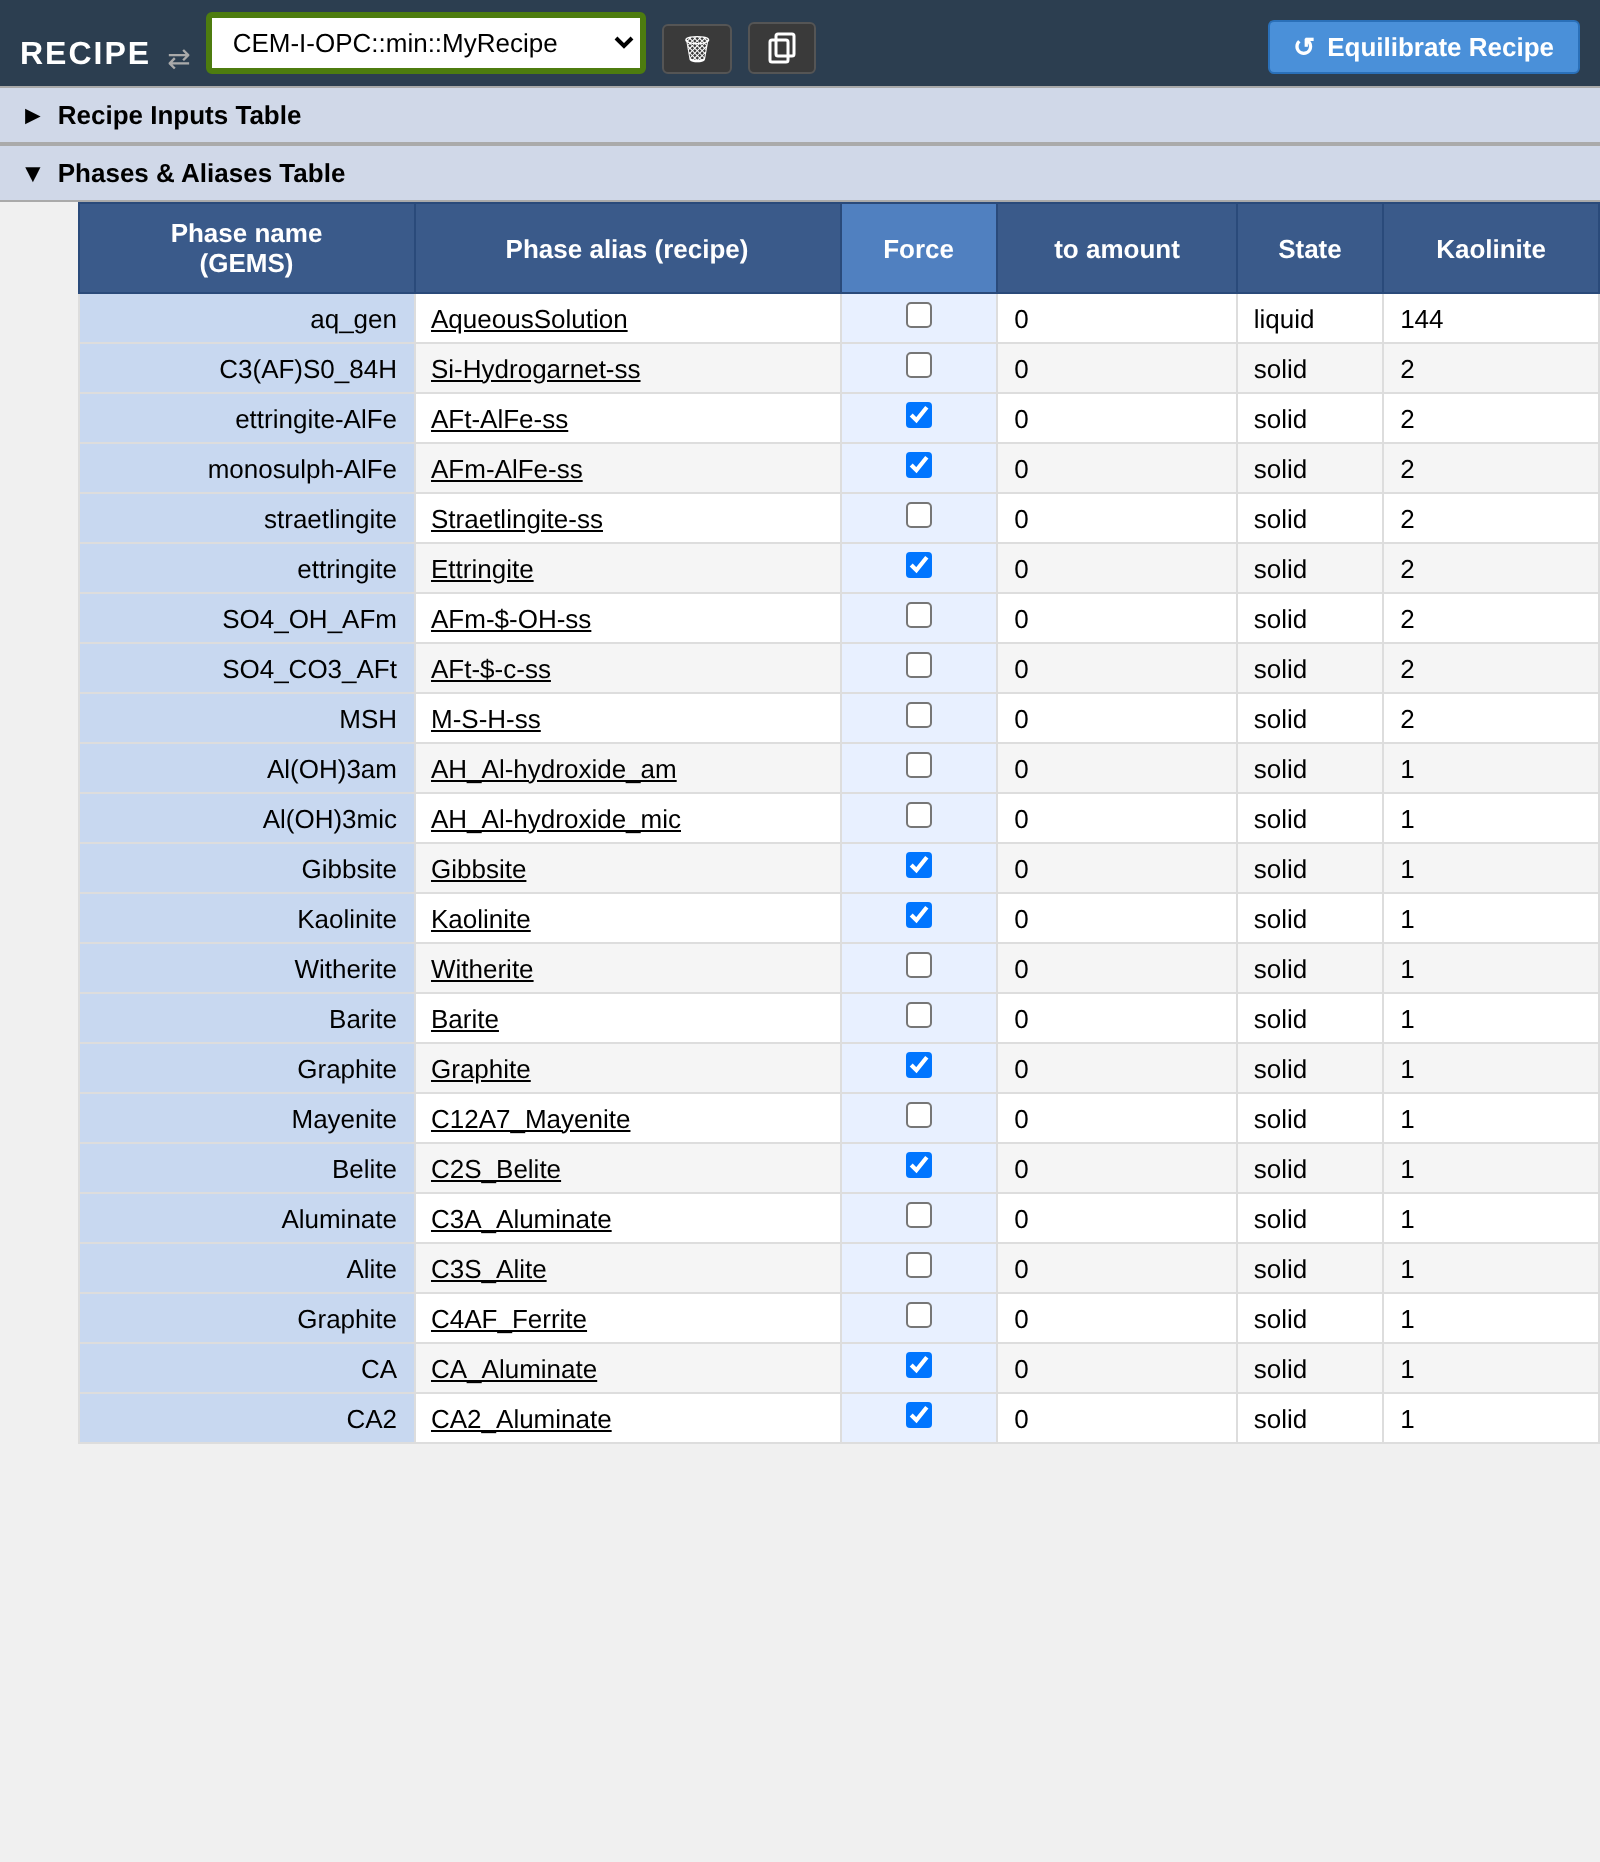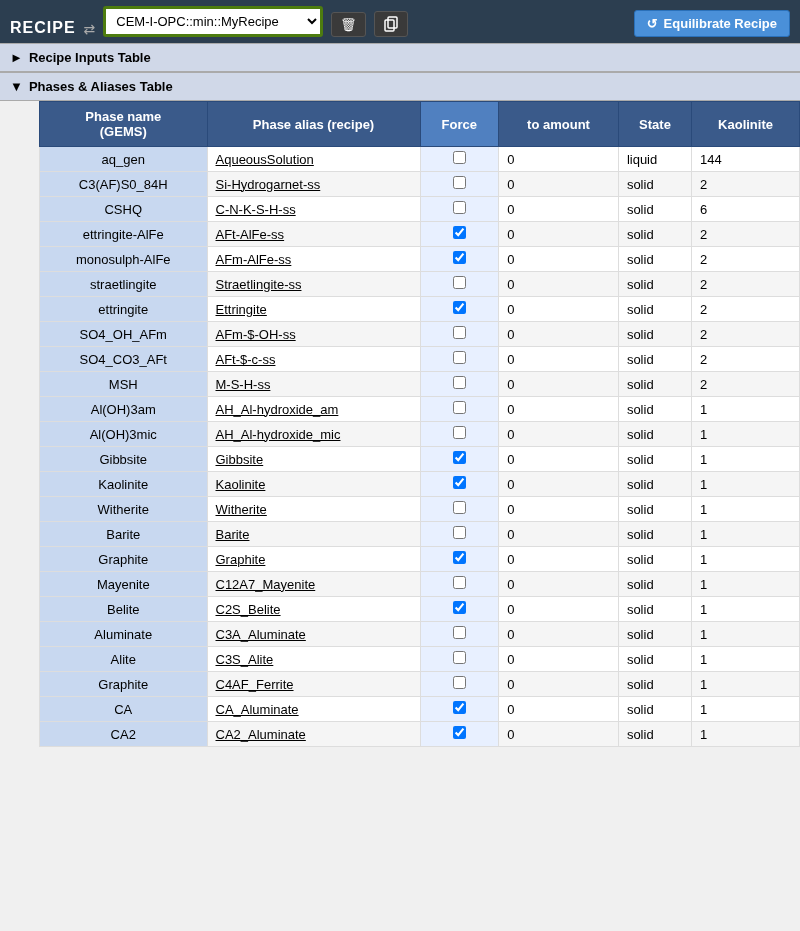--- a/index.html
+++ b/index.html
@@ -105,21 +105,21 @@
     }
     tbody td {
       padding: 4px 8px;
       border: 1px solid #ddd;
       font-size: 13px;
     }
     tbody td.phase-name {
       background: #c8d8f0;
       font-weight: normal;
       color: #000;
-      text-align: center;
+      text-align: right;
     }
     tbody td.phase-alias {
       text-align: left;
       text-decoration: underline;
     }
     tbody td.force-col {
       text-align: center;
       background: #e8f0ff;
     }
     tbody td.to-amount {
@@ -191,28 +191,20 @@
           </tr>
           <tr>
             <td class="phase-name">C3(AF)S0_84H</td>
             <td class="phase-alias">Si-Hydrogarnet-ss</td>
             <td class="force-col"><input type="checkbox" style=""></td>
             <td class="to-amount"><input type="text" value="0" style="width: 60px; border: none; background: transparent; font-size: 13px;"></td>
             <td class="state-col">solid</td>
             <td class="nspecies-col">2</td>
           </tr>
           <tr>
-            <td class="phase-name">CSHQ</td>
-            <td class="phase-alias">C-N-K-S-H-ss</td>
-            <td class="force-col"><input type="checkbox" style=""></td>
-            <td class="to-amount"><input type="text" value="0" style="width: 60px; border: none; background: transparent; font-size: 13px;"></td>
-            <td class="state-col">solid</td>
-            <td class="nspecies-col">6</td>
-          </tr>
-          <tr>
             <td class="phase-name">ettringite-AlFe</td>
             <td class="phase-alias">AFt-AlFe-ss</td>
             <td class="force-col"><input type="checkbox" checked="" style=""></td>
             <td class="to-amount"><input type="text" value="0" style="width: 60px; border: none; background: transparent; font-size: 13px;"></td>
             <td class="state-col">solid</td>
             <td class="nspecies-col">2</td>
           </tr>
           <tr>
             <td class="phase-name">monosulph-AlFe</td>
             <td class="phase-alias">AFm-AlFe-ss</td>

